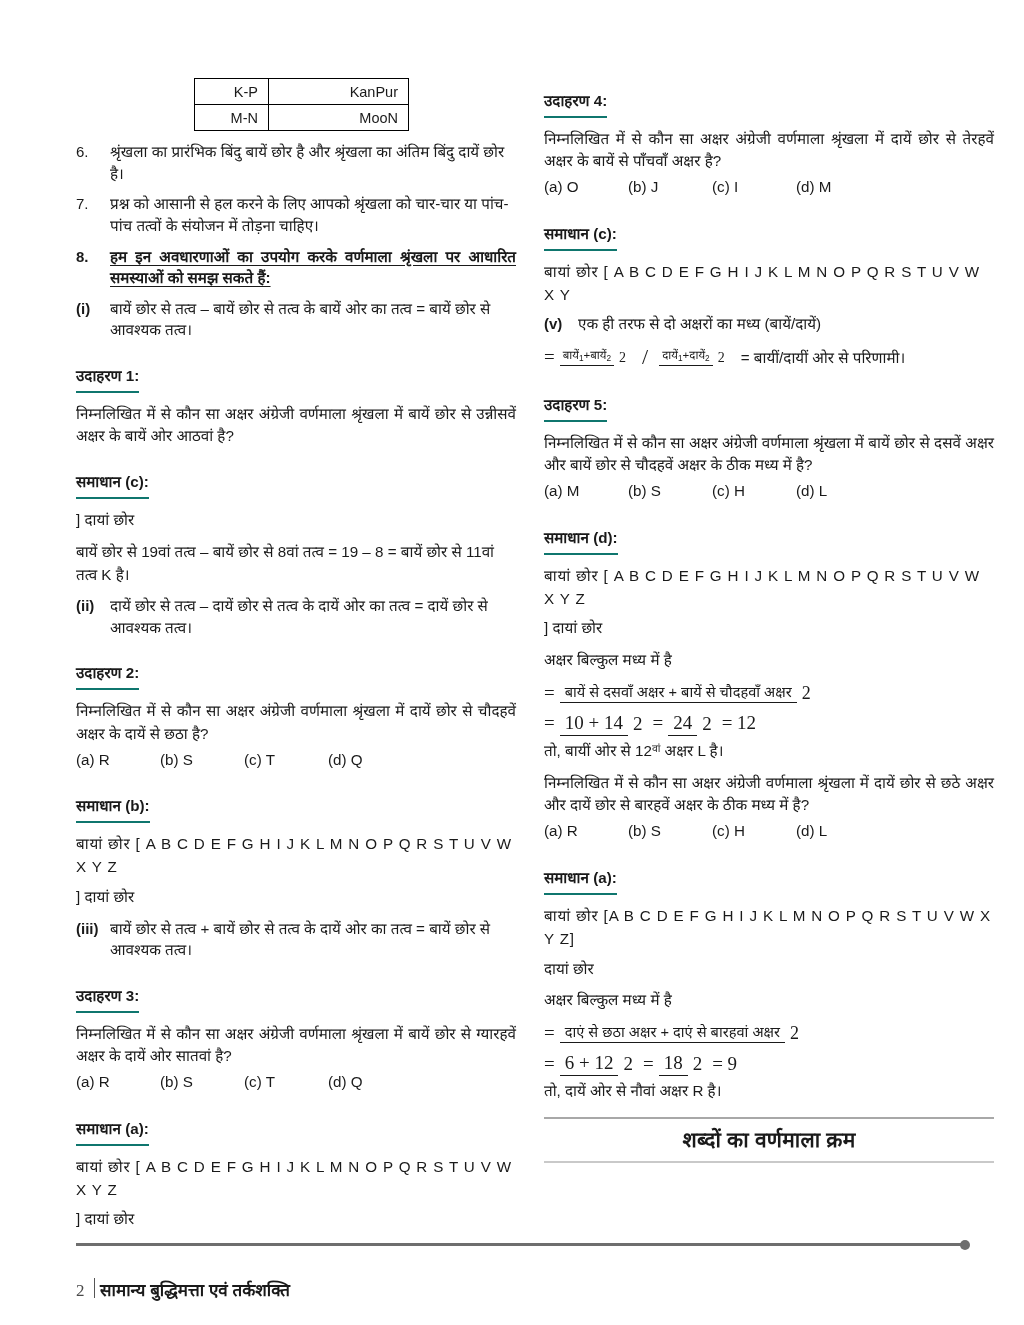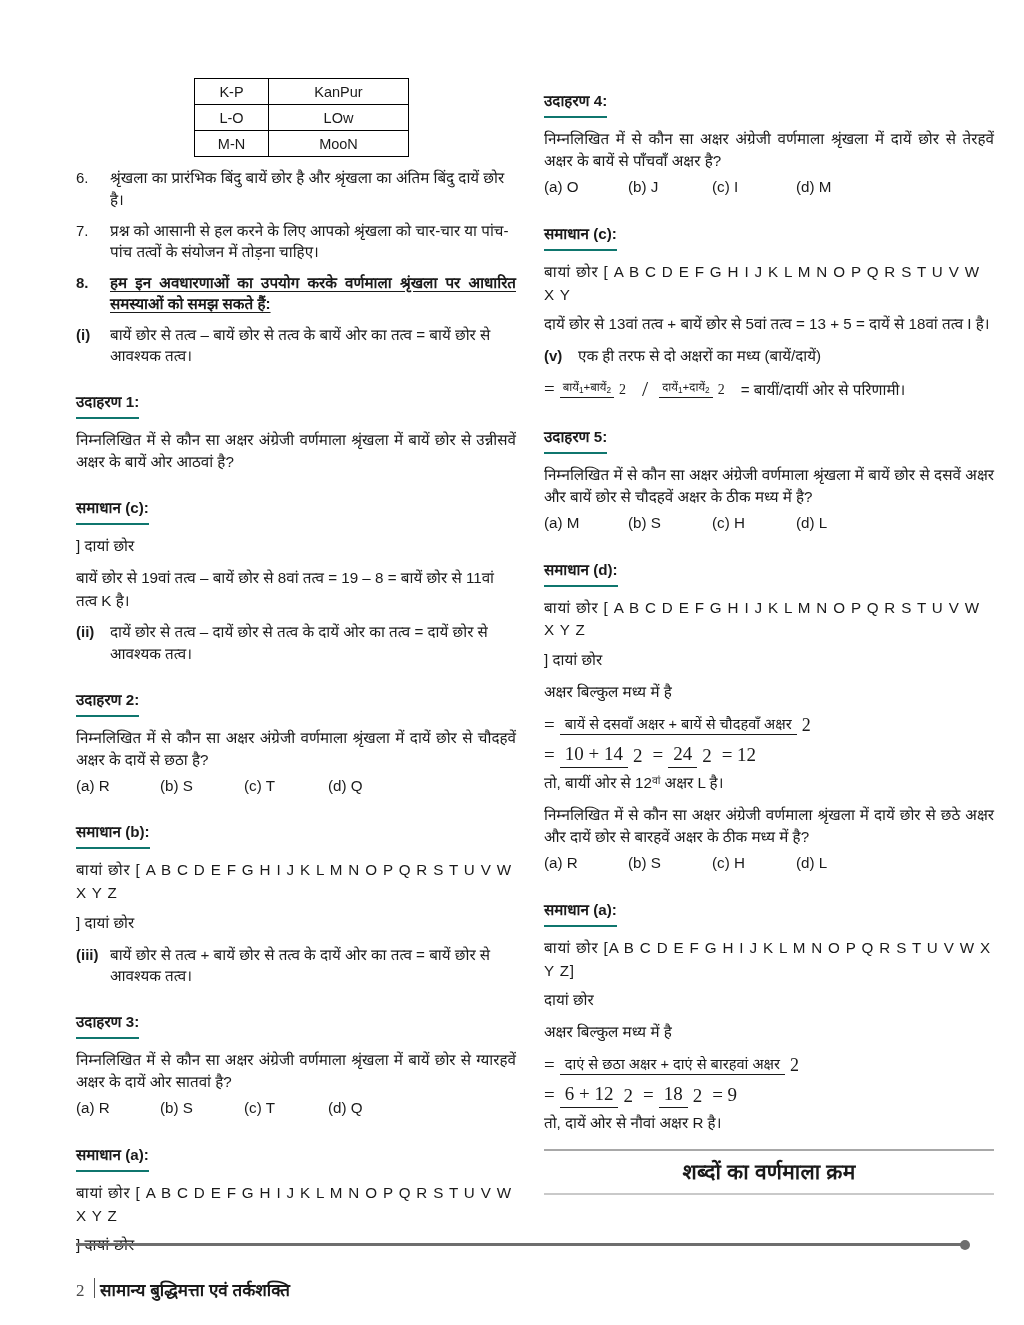--- a/index.html
+++ b/index.html
@@ -31,21 +31,21 @@
 
   
   .kp-table {
     border-collapse: collapse;
     margin: 0 0 10px 118px;
     font-size: 14.5px;
   }
   .kp-table td {
     border: 1px solid #000;
     padding: 3.5px 10px;
-    text-align: center;
+    text-align: right;
     min-width: 74px;
     line-height: 1.25;
   }
   .kp-table td.wide { min-width: 140px; margin-left: 16px; }
 
   
   .numitem {
     display: flex;
     margin-bottom: 9px;
     font-size: 15.2px;
@@ -224,24 +224,20 @@
 
     <div class="col left">
 
       <table class="kp-table">
         <tbody>
             <tr>
           <td>K-P</td>
           <td class="wide">KanPur</td>
         </tr>
         <tr>
-          <td>L-O</td>
-          <td class="wide">LOw</td>
-        </tr>
-        <tr>
           <td>M-N</td>
           <td class="wide">MooN</td>
         </tr>
       </tbody>
         </table>
 
       <div class="numitem">
         <div class="num">6.</div>
         <div class="body">श्रृंखला का प्रारंभिक बिंदु बायें छोर है और श्रृंखला का अंतिम बिंदु दायें छोर है।</div>
       </div>
@@ -309,21 +305,20 @@
 
       <div class="ex-head-wrap">
         <div class="ex-head">उदाहरण 4:</div>
       </div>
       <div class="q-text">निम्नलिखित में से कौन सा अक्षर अंग्रेजी वर्णमाला श्रृंखला में दायें छोर से तेरहवें अक्षर के बायें से पाँचवाँ अक्षर है?</div>
       <div class="opts"><span class="opt">(a) O</span><span class="opt">(b) J</span><span class="opt">(c) I</span><span class="opt">(d) M</span></div>
       <div class="ex-head-wrap">
         <div class="ex-head">समाधान (c):</div>
       </div>
       <div class="para tight alpha">बायां छोर [ A B C D E F G H I J K L M N O P Q R S T U V W X Y</div>
-      <div class="para">दायें छोर से 13वां तत्व + बायें छोर से 5वां तत्व = 13 + 5 = दायें से 18वां तत्व I है।</div>
 
       <div class="numitem roman">
         <div class="num">(v)</div>
         <div class="body">एक ही तरफ से दो अक्षरों का मध्य (बायें/दायें)</div>
       </div>
 
       <div class="frac-line">
         <span class="eqsign">=</span>
         <span class="frac frac-small">
           <span class="top"><span>बायें</span><sub>1</sub><span>+बायें</span><sub>2</sub></span>

